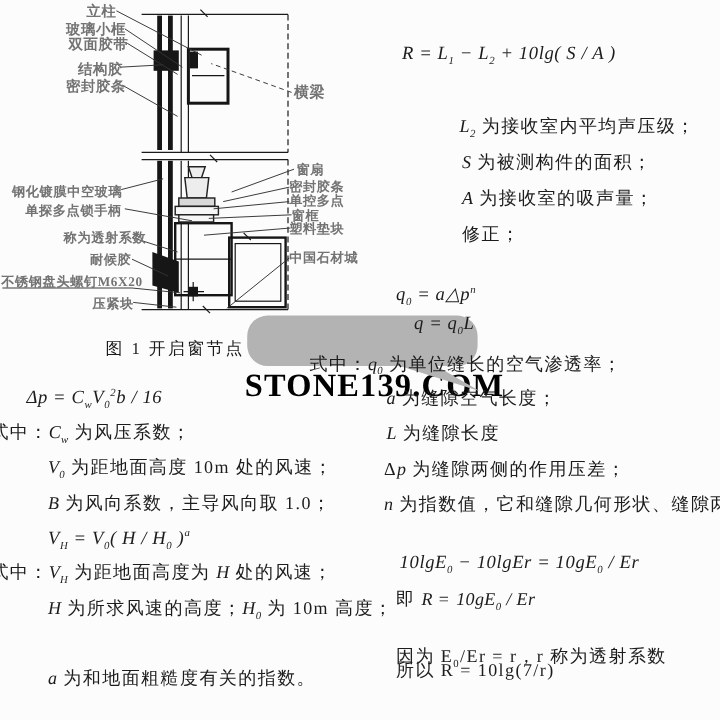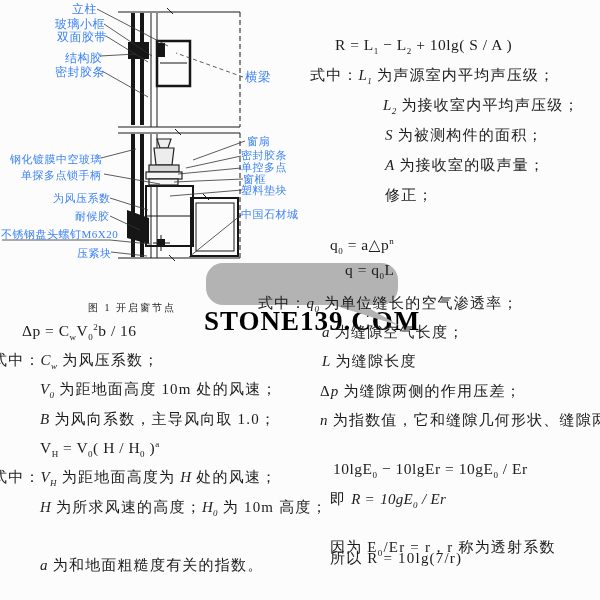--- a/index.html
+++ b/index.html
@@ -2,26 +2,26 @@
 <html><head>
 <meta charset="utf-8">
 <style>
   html,body{margin:0;padding:0;}
   #page{
     position:relative;width:600px;height:600px;overflow:hidden;
     background:#fcfcfc;color:#1c1c1c;
     font-family:"Liberation Serif",serif;
   }
   .line{position:absolute;white-space:nowrap;font-size:15px;letter-spacing:1.2px;z-index:3;}
-  .formula{letter-spacing:0.5px;font-size:15.5px;}
+  .formula{font-style:italic;letter-spacing:0.5px;font-size:15.5px;}
   .fv{font-style:italic;letter-spacing:0.3px;}
   sub{font-size:9px;}
   sup{font-size:9px;}
-  .fig-label{position:absolute;white-space:nowrap;font-size:11px;letter-spacing:0.5px;z-index:3;color:#3b82f6;}
-  .caption{position:absolute;left:88px;top:301px;font-size:10px;letter-spacing:2px;z-index:3;text-align:right;}
+  .fig-label{position:absolute;white-space:nowrap;font-size:11px;letter-spacing:0.5px;z-index:3;color:#737373;font-weight:bold;}
+  .caption{position:absolute;left:88px;top:282px;font-size:14px;letter-spacing:2px;z-index:3;text-align:right;}
   
   .r0{left:335px;top:36px}.r1{left:310px;top:66px}.r2{left:383px;top:96px}
   .r3{left:385px;top:126px}.r4{left:385px;top:156px}.r5{left:385px;top:186px}
   .r6{left:330px;top:236px}.r7{left:345px;top:261px}.r8{left:258px;top:294px}
   .r9{left:322px;top:323px}.r10{left:322px;top:352px}.r11{left:320px;top:382px}
   .r12{left:320px;top:411px}.r13{left:333px;top:460px}.r14{left:330px;top:490px}
   .r15{left:330px;top:538px}.r16{left:330px;top:549px}
   
   .lf0{left:22px;top:322px}.lf1{left:-8px;top:351px}.lf2{left:40px;top:380px}
   .lf3{left:40px;top:410px}.lf4{left:40px;top:439px}.lf5{left:-8px;top:468px}
@@ -120,21 +120,21 @@
   </svg>
 
   <span class="fig-label a0">立柱</span>
   <span class="fig-label a1">玻璃小框</span>
   <span class="fig-label a2">双面胶带</span>
   <span class="fig-label a3">结构胶</span>
   <span class="fig-label a4">密封胶条</span>
 
   <span class="fig-label b0">钢化镀膜中空玻璃</span>
   <span class="fig-label b1">单探多点锁手柄</span>
-  <span class="fig-label b2">为风压系数</span>
+  <span class="fig-label b2">称为透射系数</span>
   <span class="fig-label b3">耐候胶</span>
   <span class="fig-label b4">不锈钢盘头螺钉M6X20</span>
   <span class="fig-label b5">压紧块</span>
 
   <span class="fig-label c0">横梁</span>
   <span class="fig-label c1">窗扇</span>
   <span class="fig-label c2">密封胶条</span>
   <span class="fig-label c3">单控多点</span>
   <span class="fig-label c4">窗框</span>
   <span class="fig-label c5">塑料垫块</span>
@@ -145,21 +145,20 @@
   <div id="wm">
     <svg width="250" height="100" viewBox="0 0 250 100">
       <rect x="16" y="13" width="192" height="42" rx="17" fill="#b3b3b3"></rect>
       <path d="M165 50 L210 76 L140 54 Z" fill="#b3b3b3"></path>
     </svg>
     <span id="wm-cn">中国石材城</span>
     <span id="wm-en">STONE139.COM</span>
   </div>
 
   <div class="line formula r0">R = L<sub>1</sub> − L<sub>2</sub> + 10lg( S / A )</div>
-  <div class="line r1">式中：<span class="fv">L<sub>1</sub></span> 为声源室内平均声压级；</div>
   <div class="line r2"><span class="fv">L<sub>2</sub></span> 为接收室内平均声压级；</div>
   <div class="line r3"><span class="fv">S</span> 为被测构件的面积；</div>
   <div class="line r4"><span class="fv">A</span> 为接收室的吸声量；</div>
   <div class="line r5">修正；</div>
   <div class="line formula r6">q<sub>0</sub> = a△p<sup>n</sup></div>
   <div class="line formula r7">q = q<sub>0</sub>L</div>
   <div class="line r8">式中：<span class="fv">q<sub>0</sub></span> 为单位缝长的空气渗透率；</div>
   <div class="line r10"><span class="fv">L</span> 为缝隙长度</div>
   <div class="line r9"><span class="fv">a</span> 为缝隙空气长度；</div>
   <div class="line r11">Δ<span class="fv">p</span> 为缝隙两侧的作用压差；</div>

